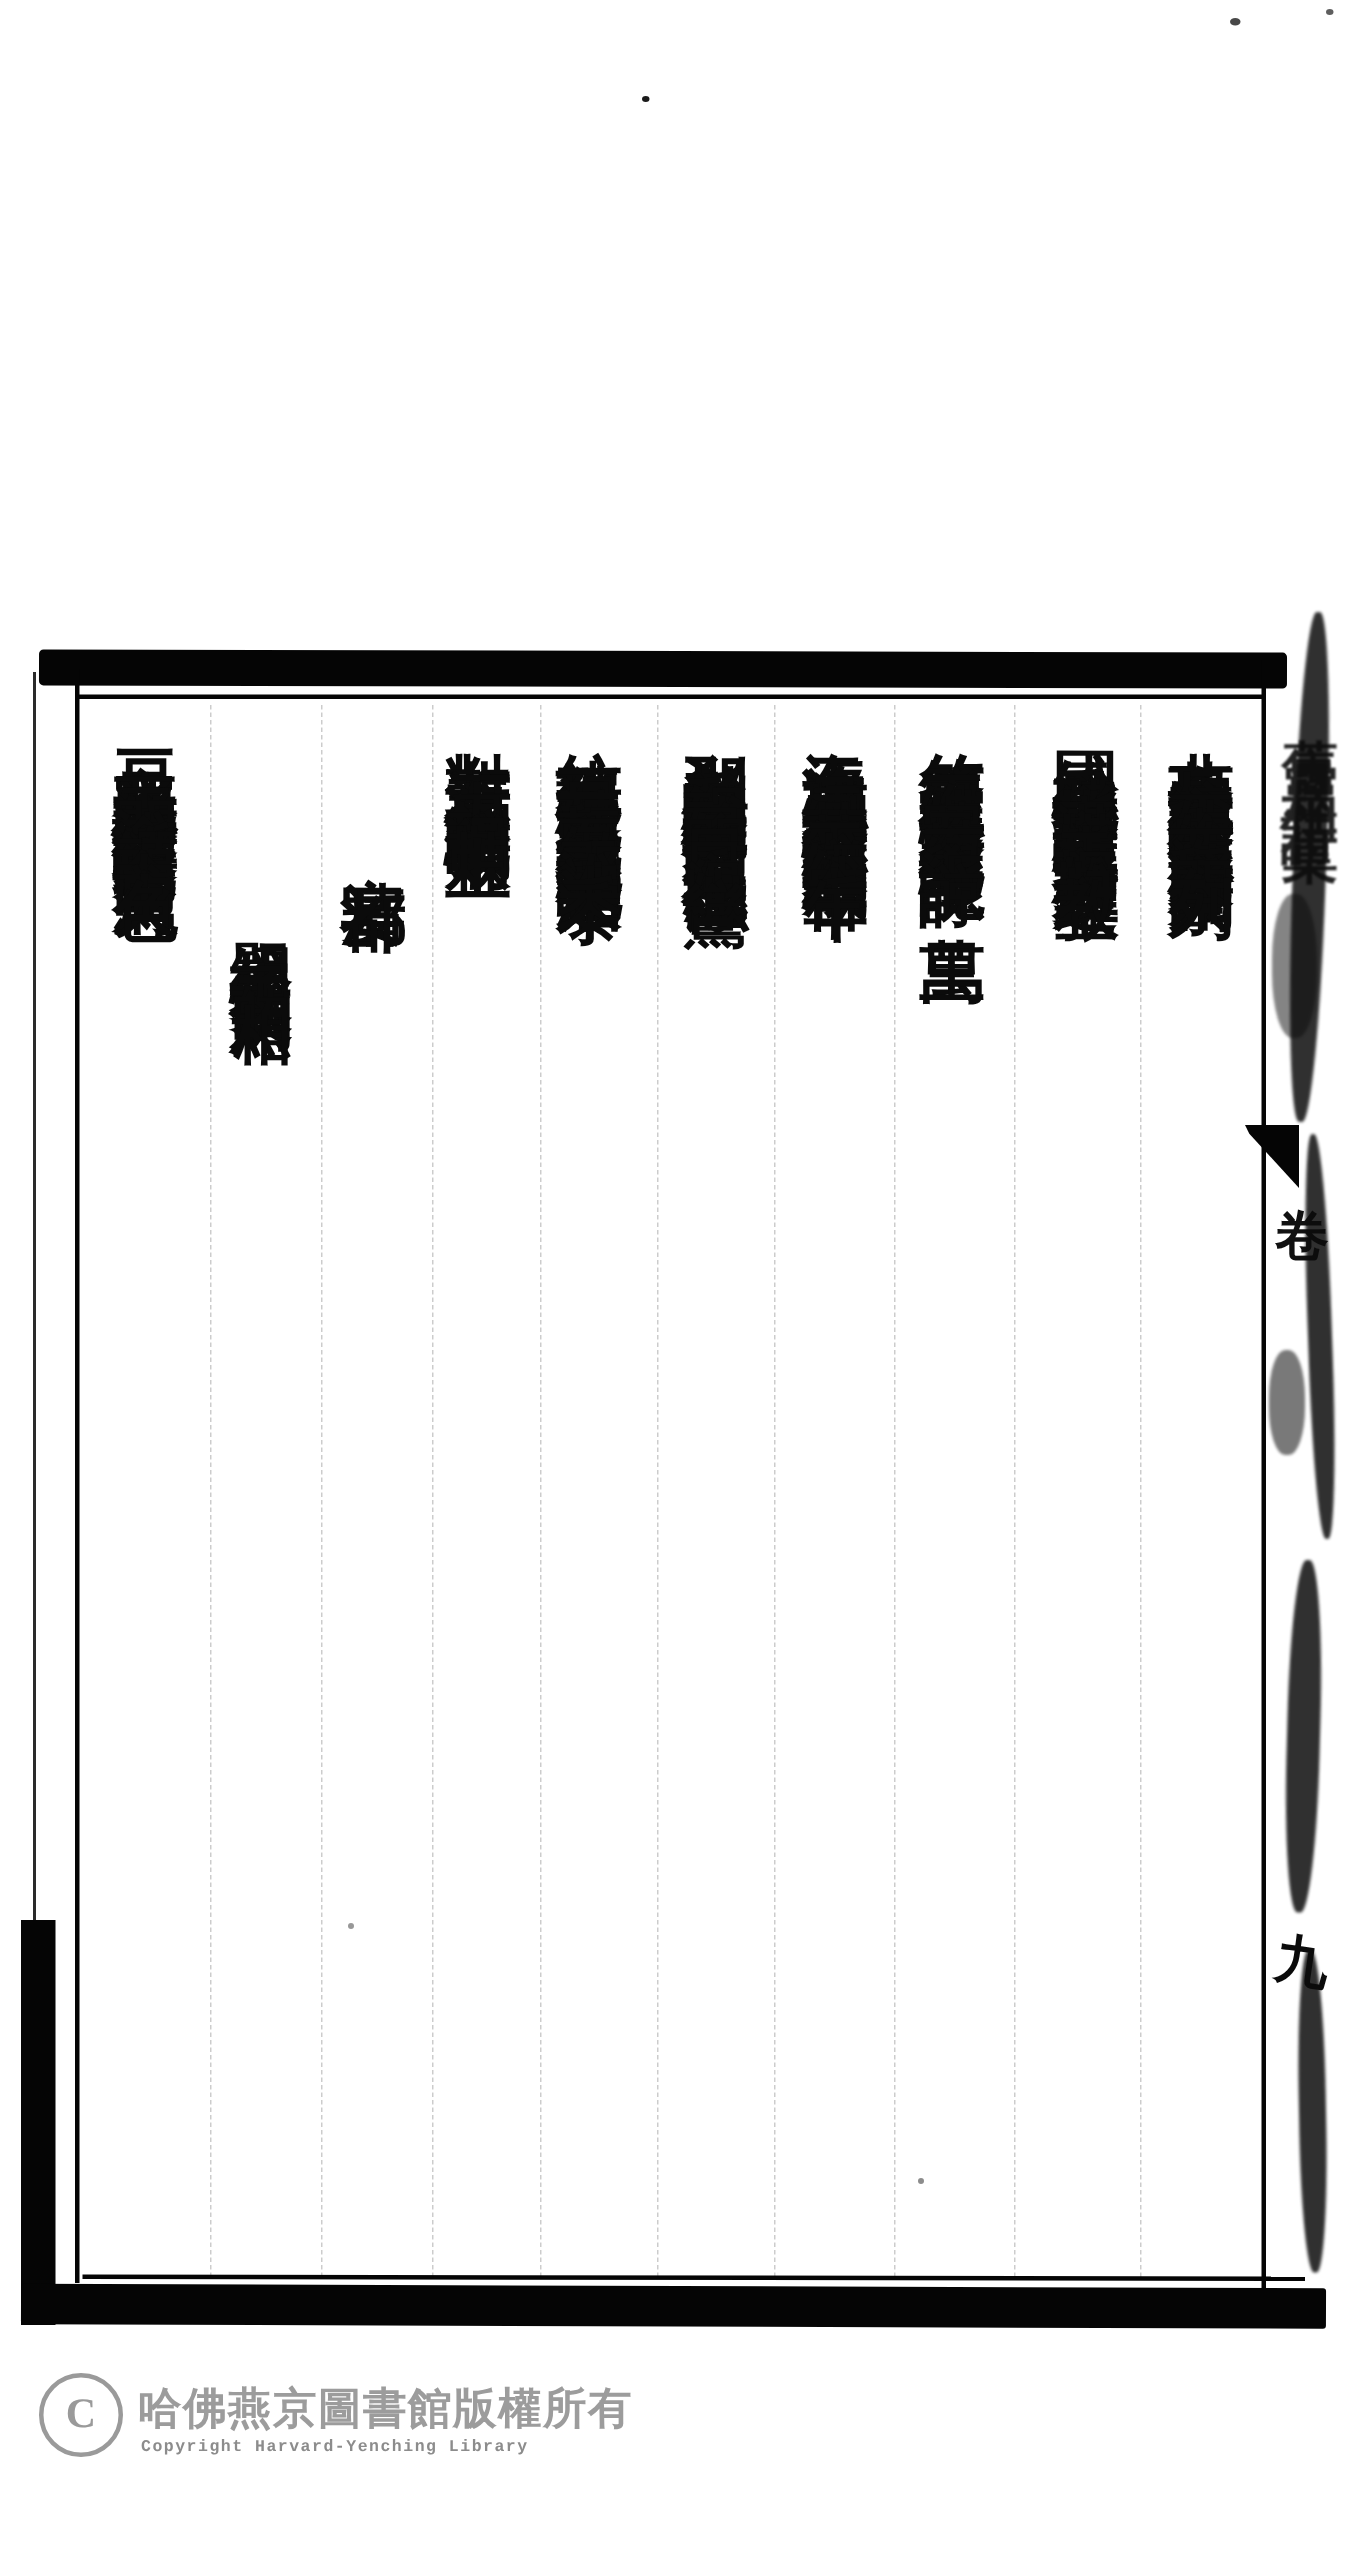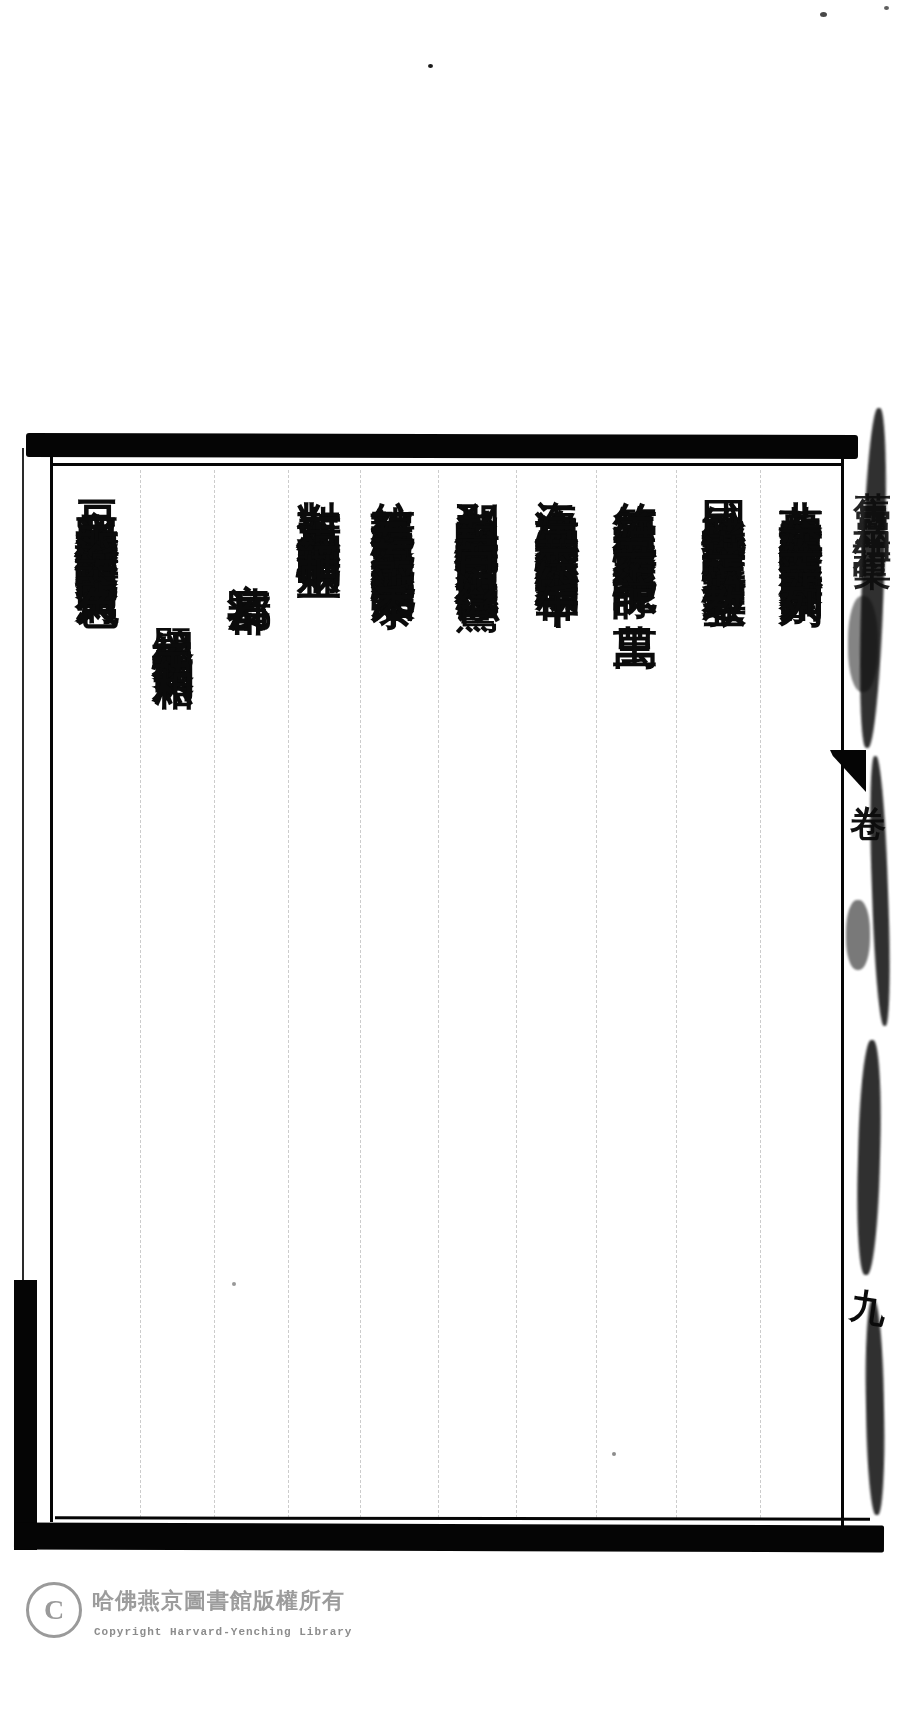--- a/index.html
+++ b/index.html
@@ -60,21 +60,21 @@
   .sp3{left:884px;top:6px;width:5px;height:4px;opacity:.7;}
   .sp4{left:612px;top:1452px;width:4px;height:4px;opacity:.5;}
   .sp5{left:232px;top:1282px;width:4px;height:4px;opacity:.45;}
   
   .stamp-circle{
     position:absolute;left:26px;top:1582px;width:50px;height:50px;border:3px solid #9a9a9a;border-radius:50%;
     display:flex;align-items:center;justify-content:center;color:#9a9a9a;font-size:28px;font-weight:700;
     font-family:"Liberation Serif", serif;
   }
   .stamp-cn{
-    position:absolute;left:92px;top:1586px;color:#929292;font-size:22px;letter-spacing:1px;font-weight:700;
+    position:absolute;left:92px;top:1586px;color:#929292;font-size:29px;letter-spacing:1px;font-weight:700;
     font-family:"Liberation Serif", serif;opacity:.9;
   }
   .stamp-en{
     position:absolute;left:94px;top:1626px;color:#8c8c8c;font-size:11px;letter-spacing:1px;
     font-family:"Liberation Mono", monospace;font-weight:700;
   }
 </style>
 </head>
 <body>
 

